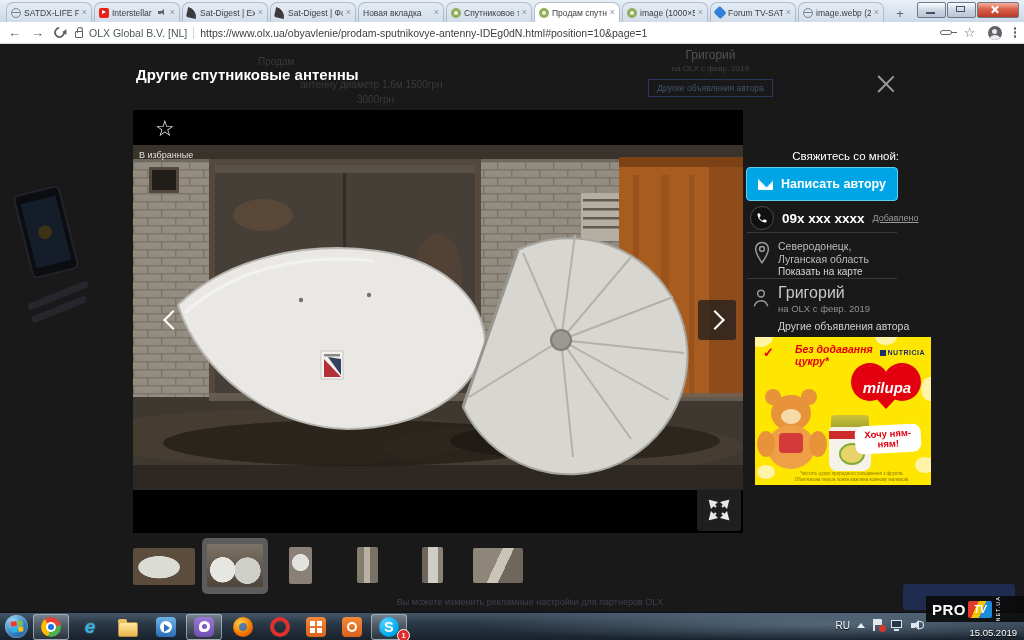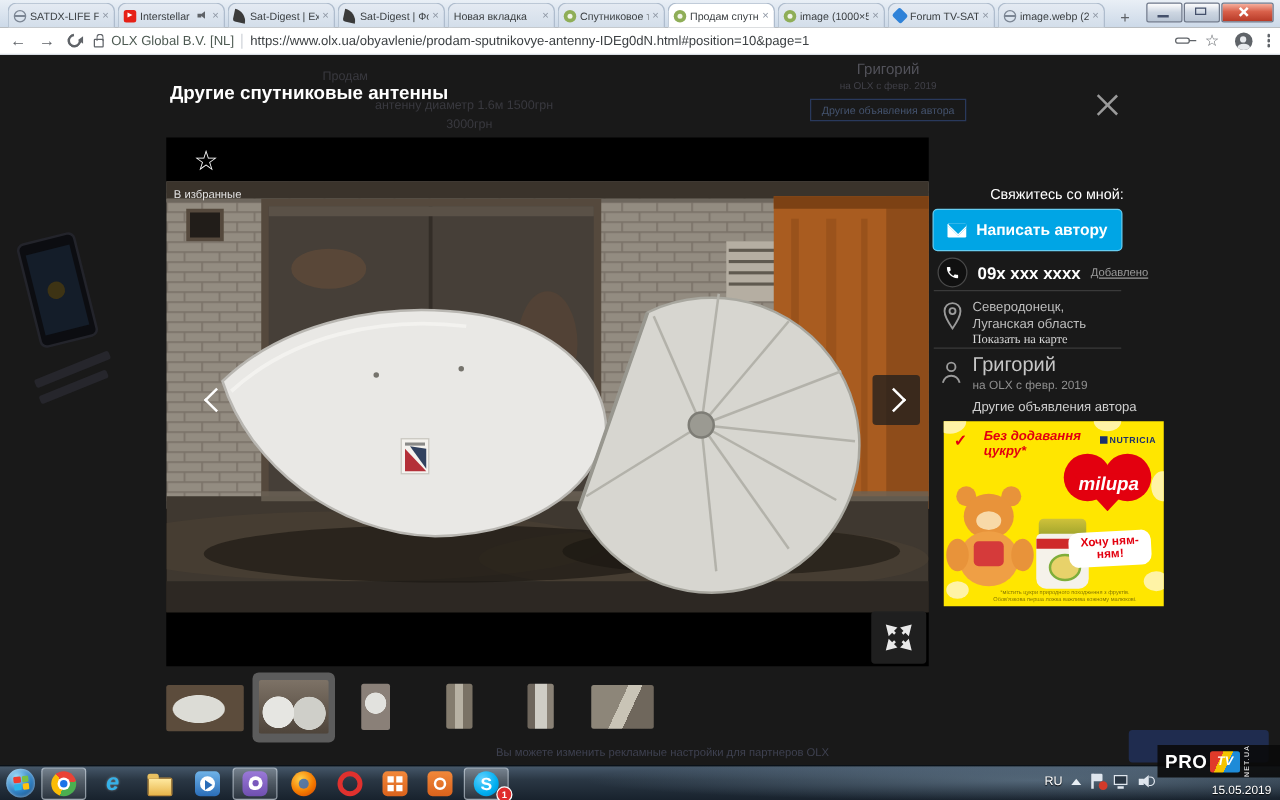--- a/index.html
+++ b/index.html
@@ -97,30 +97,30 @@
     display:flex;align-items:center;justify-content:center;gap:8px;color:#fff;font-size:12.5px;font-weight:bold;box-sizing:border-box;cursor:pointer;}
   .env{width:15px;height:11px;background:#fff;border-radius:1px;position:relative;overflow:hidden;}
   .env i{position:absolute;left:0;top:-6px;width:11px;height:11px;background:#00a5e5;transform:rotate(45deg);left:2px;border:1px solid #fff;}
   .p-row{position:absolute;left:750px;top:162px;display:flex;align-items:center;gap:8px;}
   .p-ic{width:22px;height:22px;border-radius:50%;background:#101010;border:1px solid #4a4a4a;display:flex;align-items:center;justify-content:center;}
   .p-num{color:#fff;font-size:13.5px;font-weight:bold;}
   .p-show{color:#9a9a9a;font-size:9px;text-decoration:underline;cursor:pointer;}
   .hr{position:absolute;left:747px;width:150px;height:1px;background:#3a3a3a;}
   .loc-ic{position:absolute;left:753px;top:196px;}
   .loc-text{position:absolute;left:778px;top:196px;width:110px;color:#bdbdbd;font-size:10.5px;line-height:12.5px;}
-  .map-link{position:absolute;left:778px;top:222px;color:#d6d6d6;font-size:10px;cursor:pointer;font-family:Liberation Serif, serif;}
+  .map-link{position:absolute;left:778px;top:222px;color:#d6d6d6;font-size:10px;cursor:pointer;}
   .s-ic{position:absolute;left:752px;top:244px;}
   .s-name{position:absolute;left:778px;top:240px;color:#c7c7c7;font-size:16px;}
   .s-since{position:absolute;left:778px;top:259px;color:#8f8f8f;font-size:9.5px;}
   .s-other{position:absolute;left:778px;top:276px;color:#cfcfcf;font-size:10.5px;cursor:pointer;}
   
   .ad{position:absolute;left:755px;top:293px;width:176px;height:148px;background:#ffe600;overflow:hidden;cursor:pointer;}
   .ad-blob{position:absolute;border-radius:50%;background:#fff3a6;}
   .ad-check{position:absolute;left:8px;top:8px;color:#e3000f;font-size:13px;font-weight:bold;}
-  .ad-claim{position:absolute;left:32px;top:6px;width:86px;color:#e3000f;font-size:10.5px;font-weight:bold;font-style:italic;line-height:12px;}
+  .ad-claim{position:absolute;left:40px;top:6px;width:86px;color:#e3000f;font-size:10.5px;font-weight:bold;font-style:italic;line-height:12px;}
   .ad-nutricia{position:absolute;right:6px;top:12px;color:#1b2f6e;font-size:7px;font-weight:bold;letter-spacing:.5px;}
   .ad-nutricia i{display:inline-block;width:6px;height:6px;background:#1b2f6e;margin-right:2px;vertical-align:-1px;}
   .ad-heart{position:absolute;left:96px;top:26px;width:72px;height:54px;}
   .ad-heart i{position:absolute;width:38px;height:38px;border-radius:50%;background:#e3000f;top:0;}
   .ad-heart i.hl{left:0;} .ad-heart i.hr2{left:32px;}
   .ad-heart b{position:absolute;left:7px;top:16px;width:56px;height:30px;background:#e3000f;transform:rotate(0deg);border-radius:0 0 26px 26px;clip-path:polygon(0 0,100% 0,50% 100%);}
   .ad-brand{position:absolute;left:0;top:16px;width:72px;text-align:center;color:#fff;font-size:15px;font-weight:bold;font-style:italic;z-index:2;}
   .ad-cta{position:absolute;left:100px;top:88px;width:66px;height:28px;background:#fff;border-radius:8px;transform:rotate(-3deg);
     color:#e3000f;font-size:9.5px;font-weight:bold;display:flex;align-items:center;justify-content:center;text-align:center;line-height:10px;}
   .ad-fine{position:absolute;left:32px;bottom:3px;width:130px;color:#8a7a00;font-size:4.5px;line-height:5.5px;text-align:center;}

